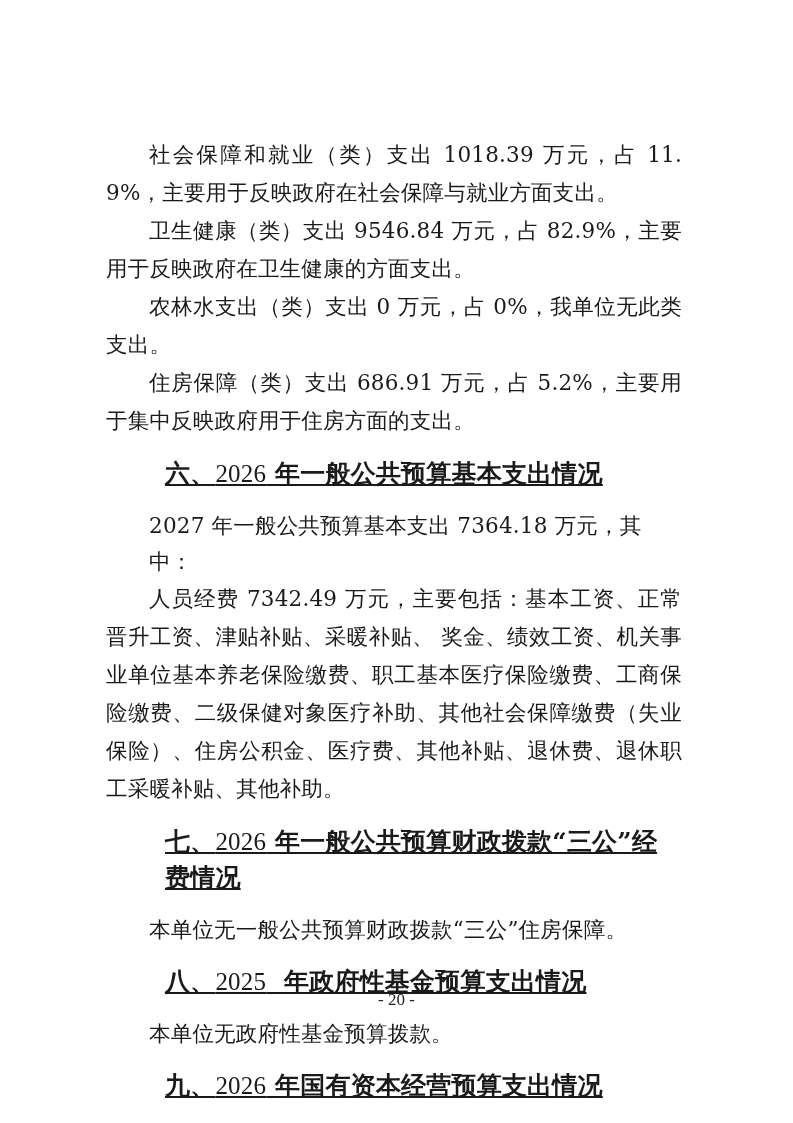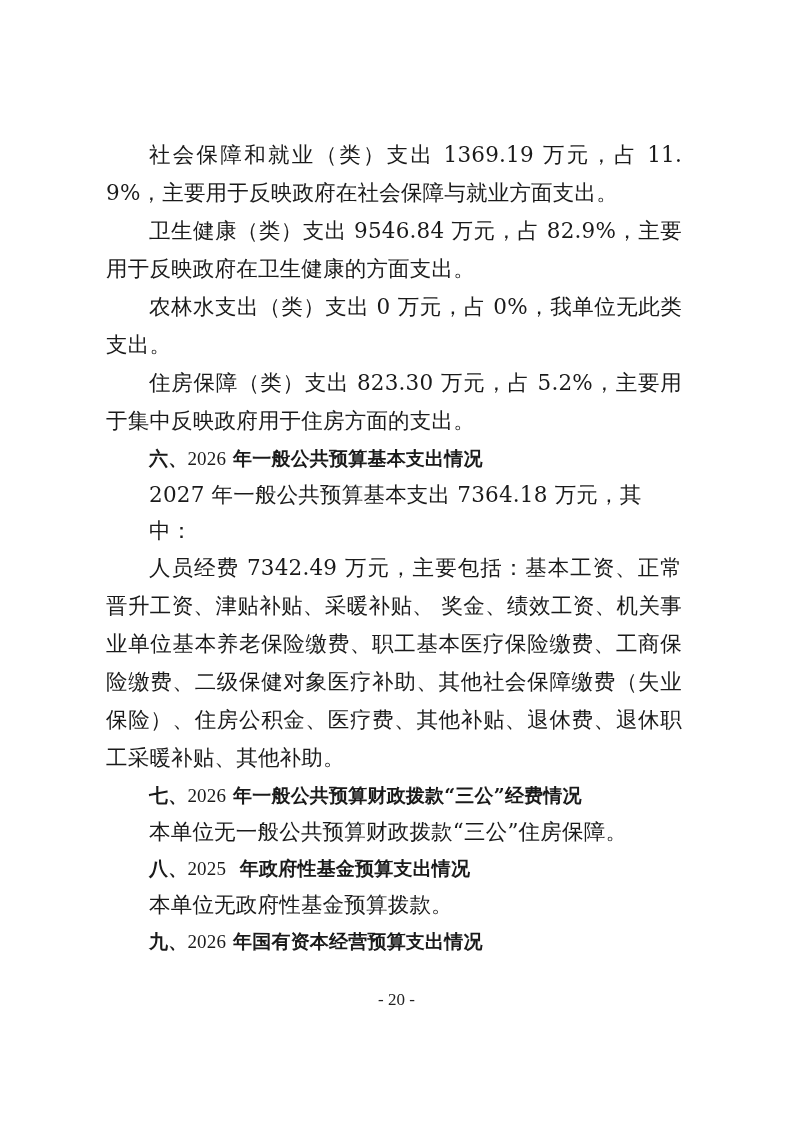--- a/index.html
+++ b/index.html
@@ -25,25 +25,26 @@
     font-size: 21.5px;
     line-height: 38px;
     margin: 0;
     text-align: justify;
     letter-spacing: 0.2px;
     word-break: break-all;
   }
   .indent { text-indent: 43px; }
   .heading {
     font-weight: bold;
-    font-size: 19px;
+    font-size: 25px;
     line-height: 36px;
-    margin: 0;
+    margin: 16px;
     padding-left: 43px;
     letter-spacing: 0.2px;
+    text-decoration: underline;
   }
   .heading .num {
     font-weight: normal;
     font-family: "Liberation Serif", serif;
   }
   .plain-line {
     font-size: 21.5px;
     line-height: 36px;
     margin: 0;
     padding-left: 43px;
@@ -58,24 +59,24 @@
     font-family: "Liberation Serif", serif;
     font-size: 17px;
     color: #222;
   }
 </style>
 </head>
 <body>
 
 <div class="page">
 
-  <p class="p indent">社会保障和就业（类）支出 1369.19 万元，占 11.9%，主要用于反映政府在社会保障与就业方面支出。</p>
+  <p class="p indent">社会保障和就业（类）支出 1018.39 万元，占 11.9%，主要用于反映政府在社会保障与就业方面支出。</p>
   <p class="p indent">卫生健康（类）支出 9546.84 万元，占 82.9%，主要用于反映政府在卫生健康的方面支出。</p>
   <p class="p indent">农林水支出（类）支出 0 万元，占 0%，我单位无此类支出。</p>
-  <p class="p indent">住房保障（类）支出 823.30 万元，占 5.2%，主要用于集中反映政府用于住房方面的支出。</p>
+  <p class="p indent">住房保障（类）支出 686.91 万元，占 5.2%，主要用于集中反映政府用于住房方面的支出。</p>
 
   <p class="heading"><span>六、</span><span class="num">2026</span><span> 年一般公共预算基本支出情况</span></p>
   <p class="plain-line">2027 年一般公共预算基本支出 7364.18 万元，其中：</p>
   <p class="p indent">人员经费 7342.49 万元，主要包括：基本工资、正常晋升工资、津贴补贴、采暖补贴、 奖金、绩效工资、机关事业单位基本养老保险缴费、职工基本医疗保险缴费、工商保险缴费、二级保健对象医疗补助、其他社会保障缴费（失业保险）、住房公积金、医疗费、其他补贴、退休费、退休职工采暖补贴、其他补助。</p>
 
   <p class="heading"><span>七、</span><span class="num">2026</span><span> 年一般公共预算财政拨款“三公”经费情况</span></p>
   <p class="plain-line">本单位无一般公共预算财政拨款“三公”住房保障。</p>
 
   <p class="heading"><span>八、</span><span class="num">2025</span><span style="white-space:pre">  年政府性基金预算支出情况</span></p>
   <p class="plain-line">本单位无政府性基金预算拨款。</p>

